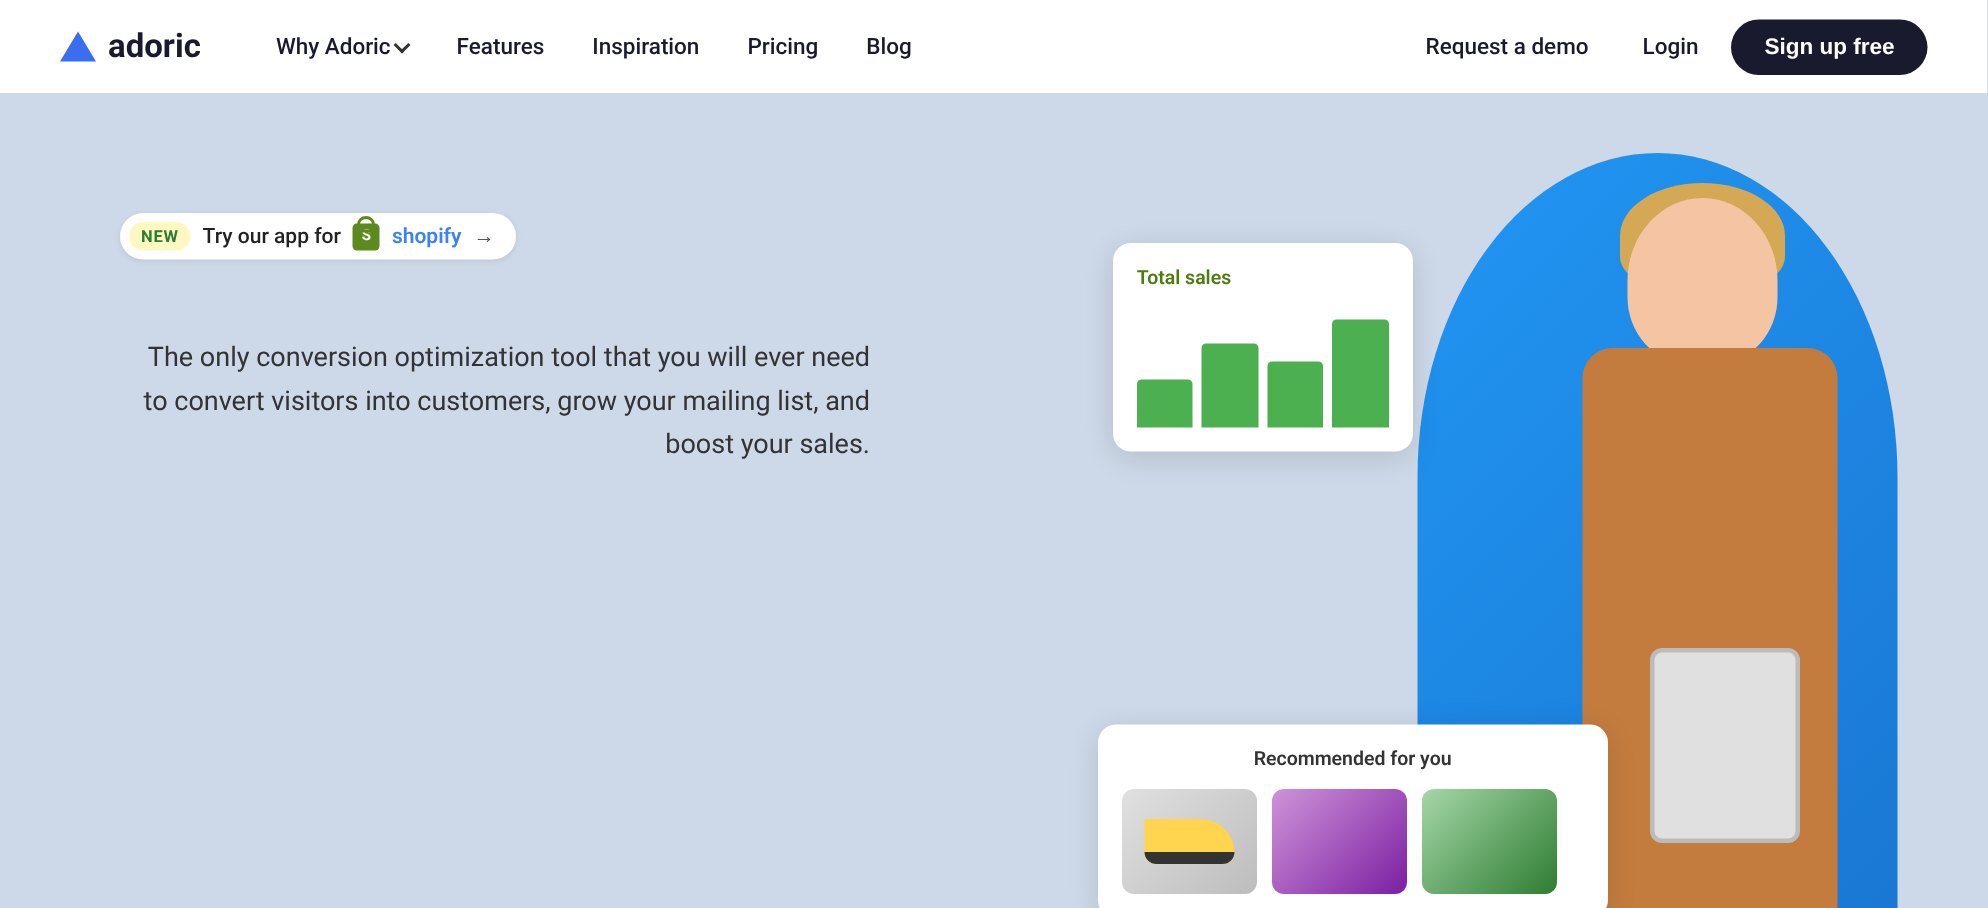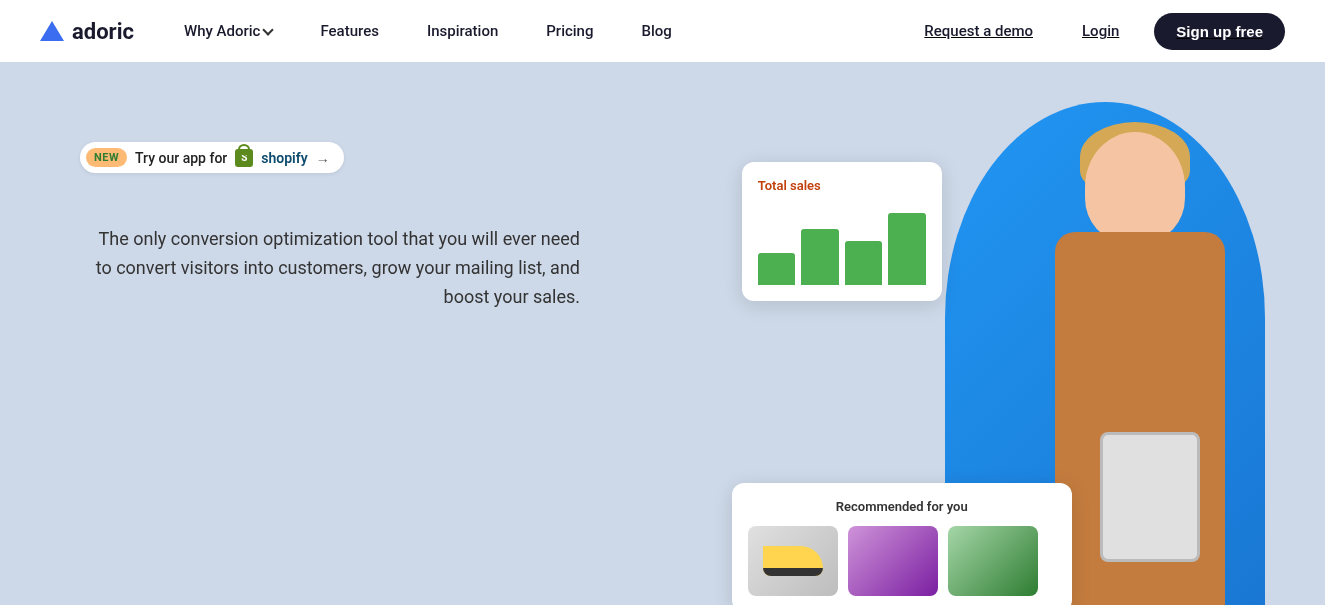--- a/index.html
+++ b/index.html
@@ -35,21 +35,21 @@
       border-right: 12px solid transparent;
       border-bottom: 20px solid #3b6df0;
     }
     .logo-text {
       font-size: 22px;
       font-weight: 700;
       color: #1a1a2e;
     }
     .nav-links {
       display: flex;
-      gap: 20px;
+      gap: 4px;
       flex: 1;
     }
     .nav-item {
       display: flex;
       align-items: center;
       gap: 4px;
       padding: 8px 14px;
       font-size: 15px;
       color: #1a1a2e;
       font-weight: 500;
@@ -62,22 +62,21 @@
       width: 8px;
       height: 8px;
       border-right: 2px solid #333;
       border-bottom: 2px solid #333;
       transform: rotate(45deg);
       margin-top: -3px;
     }
     .nav-right {
       display: flex;
       align-items: center;
-      gap: 21px;
-      text-decoration: underline;
+      gap: 8px;
     }
     .nav-demo {
       font-size: 15px;
       font-weight: 500;
       color: #1a1a2e;
       padding: 8px 14px;
       cursor: pointer;
     }
     .nav-login {
       font-size: 15px;
@@ -118,21 +117,21 @@
       background: #fff;
       border-radius: 30px;
       padding: 6px 14px 6px 6px;
       margin-bottom: 28px;
       font-size: 14px;
       font-weight: 500;
       color: #222;
       box-shadow: 0 1px 4px rgba(0,0,0,0.08);
     }
     .badge-new {
-      background: #fdba74;
+      background: #fef9c3;
       color: #2e7d32;
       font-size: 11px;
       font-weight: 700;
       padding: 3px 8px;
       border-radius: 20px;
       letter-spacing: 0.5px;
     }
     .shopify-bag {
       width: 18px;
       height: 18px;
@@ -249,21 +248,21 @@
       width: 200px;
       background: #fff;
       border-radius: 12px;
       padding: 16px;
       box-shadow: 0 4px 20px rgba(0,0,0,0.12);
       z-index: 5;
     }
     .card-title {
       font-size: 13px;
       font-weight: 600;
-      color: #c2410c;
+      color: #4d7c0f;
       margin-bottom: 12px;
     }
     .chart-bars {
       display: flex;
       align-items: flex-end;
       gap: 6px;
       height: 80px;
     }
     .bar {
       background: #4caf50;
@@ -372,21 +371,21 @@
 <section class="hero">
   <div class="hero-left">
 
     
     <div class="shopify-badge">
       <span class="badge-new">NEW</span>
       <span>Try our app for</span>
       <span class="shopify-bag">
         <span class="shopify-s">S</span>
       </span>
-      <span style="font-weight:600; color:#0c4a6e;">shopify</span>
+      <span style="font-weight:600; color:#3b82f6;">shopify</span>
       <span style="color:#555;">→</span>
     </div>
 
     
     <h1 class="hero-headline">
     </h1>
 
     
     <p class="hero-subtext">The only conversion optimization tool that you will ever need to convert visitors into customers, grow your mailing list, and boost your sales.</p>
   </div>

